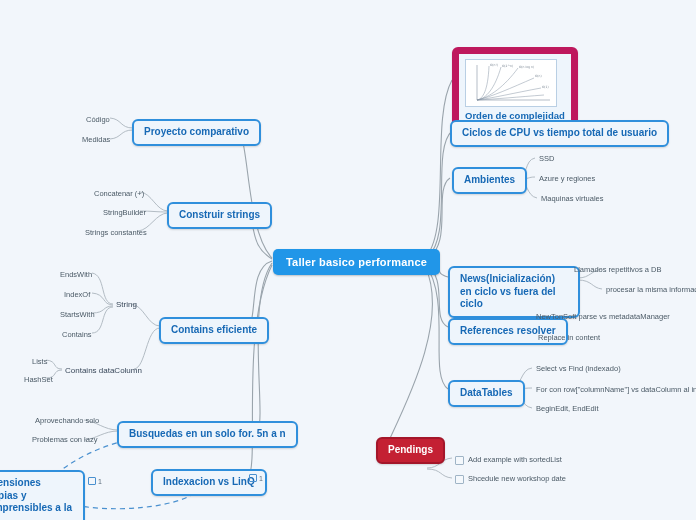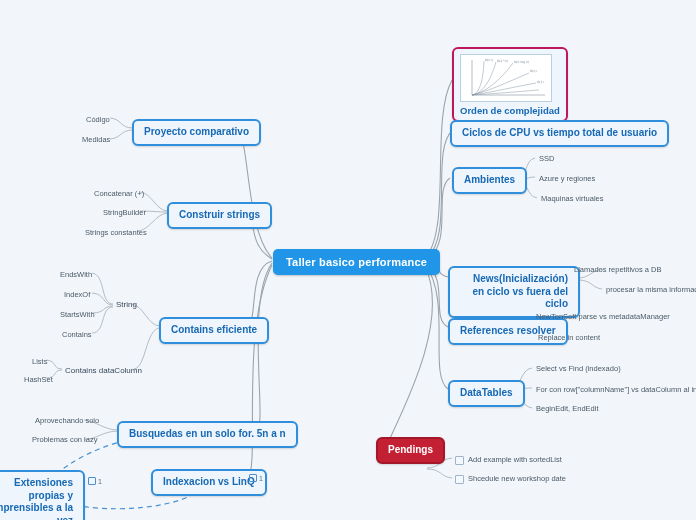--- a/index.html
+++ b/index.html
@@ -16,34 +16,34 @@
 
   .topic{
     background:#2196e8;color:#fff;border-radius:5px;
     font-weight:bold;font-size:11px;letter-spacing:.2px;
     padding:7px 13px;text-align:center;
     box-shadow:0 1px 2px rgba(0,0,0,.22);
   }
   .main{
     background:#eef5fc;border:2px solid #2f8fdc;border-radius:6px;
     color:#1769b5;font-weight:bold;font-size:10px;
-    padding:5px 10px;text-align:right;line-height:1.25;
+    padding:5px 10px;text-align:left;line-height:1.25;
     box-shadow:0 1px 2px rgba(0,0,0,.14);
   }
   .main.two{white-space:normal;}
   .main.pend{
     background:#c42033;border-color:#a4162a;color:#fff;
   }
   .sub{
     color:#4b5a66;font-size:7.5px;background:transparent;
     padding:1px 2px;
   }
   .sub.mid{color:#39485a;font-size:8px;}
   .imgnode{
-    background:#eef5fc;border:2px solid #be185d;border-radius:6px;
+    background:#eef5fc;border:7px solid #be185d;border-radius:6px;
     padding:5px 6px 4px 6px;
     box-shadow:0 1px 2px rgba(0,0,0,.14);
   }
   .imgnode .cap{
     color:#1769b5;font-weight:bold;font-size:9.5px;text-align:center;
     margin-top:3px;
   }
   .thumb{
     width:90px;height:46px;background:#fff;border:1px solid #b9cfe4;
     display:block;

